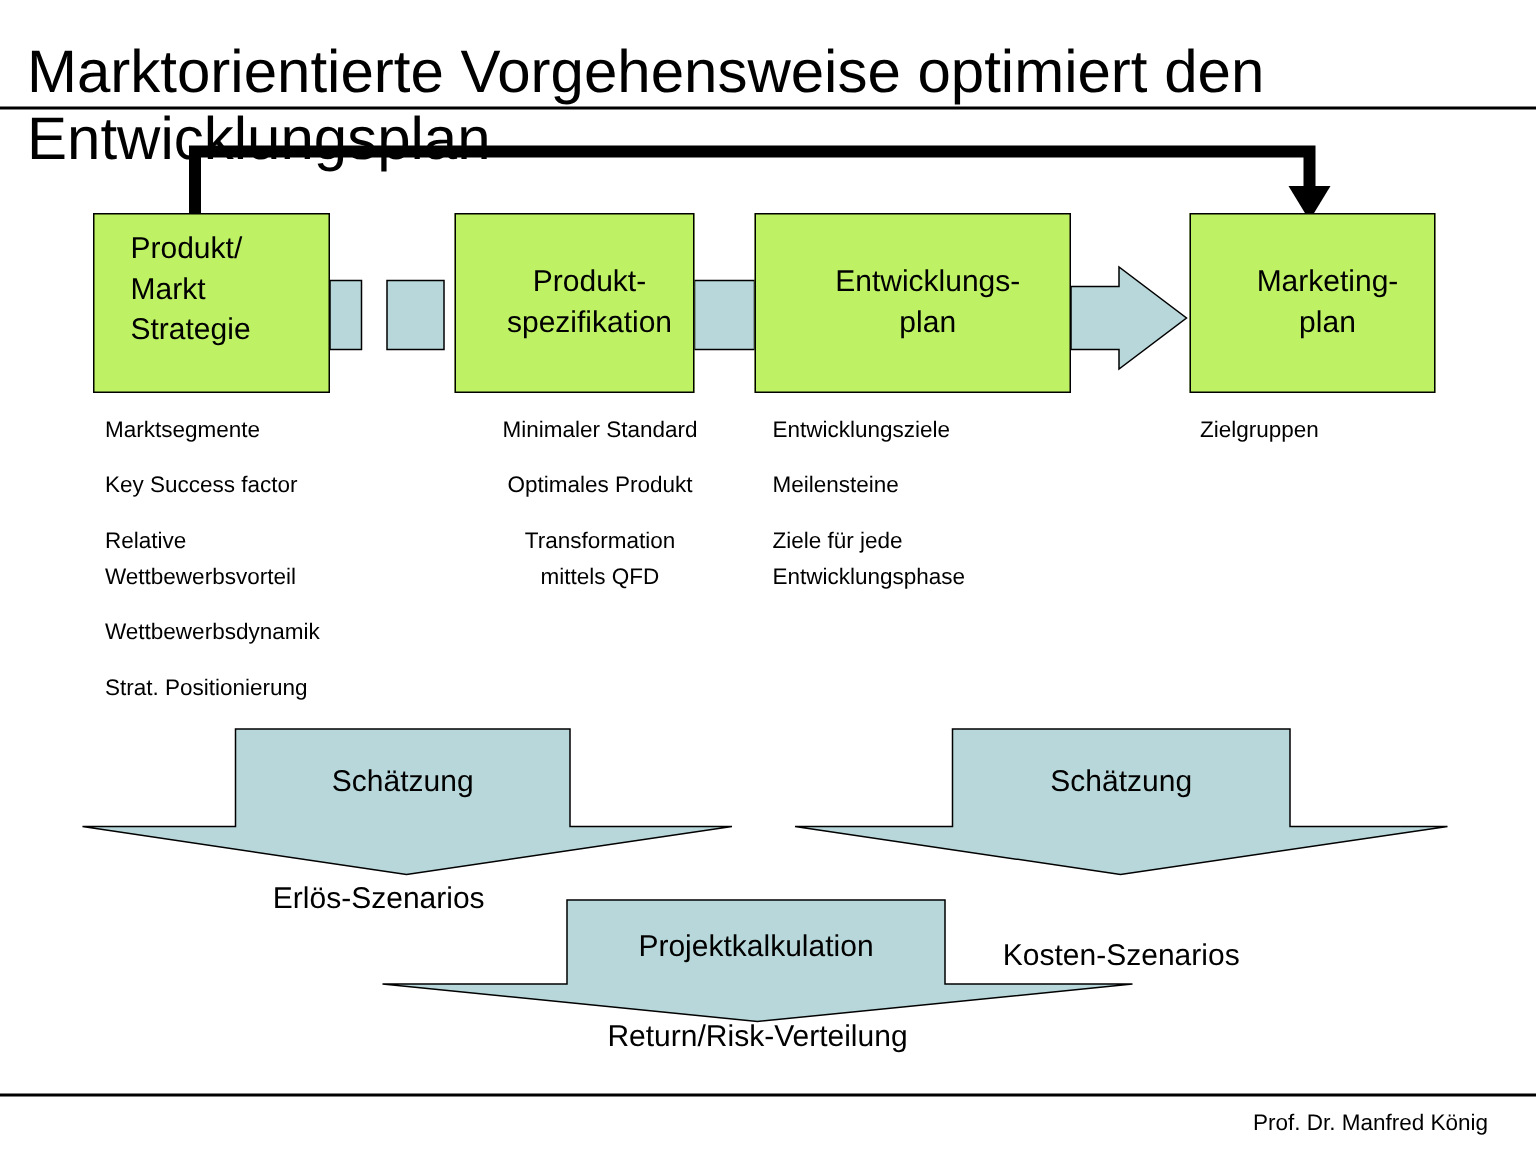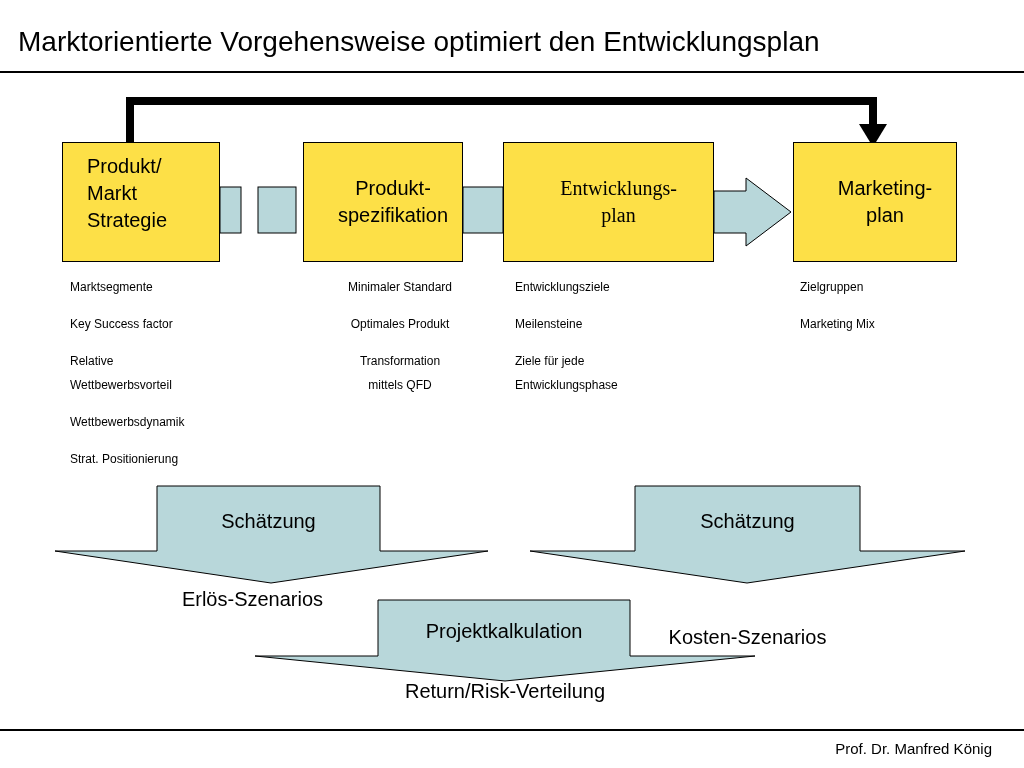--- a/index.html
+++ b/index.html
@@ -1,30 +1,30 @@
 <!DOCTYPE html>
 <html><head>
 <meta charset="utf-8">
 <style>
   * { margin:0; padding:0; box-sizing:border-box; }
   html,body { background:#fff; }
   body { font-family:"Liberation Sans", sans-serif; color:#000; }
   #slide { position:relative; width:1024px; height:768px; background:#ffffff; overflow:hidden; }
 
-  .title { position:absolute; left:18px; top:26px; width:990px; font-size:28px; letter-spacing:0; }
+  .title { position:absolute; left:18px; top:26px; width:990px; font-size:40px; letter-spacing:0; }
   .rule  { position:absolute; left:0; width:1024px; height:2px; background:#000; }
 
   .svg-layer { position:absolute; left:0; top:0; width:1024px; height:768px; pointer-events:none; }
 
-  .box { position:absolute; background:#fde047; border:1px solid #000; font-size:20px; line-height:27px; }
+  .box { position:absolute; background:#bef264; border:1px solid #000; font-size:20px; line-height:27px; }
   .box.centered { display:flex; align-items:center; justify-content:center; text-align:center; }
   .box.lefted   { padding:10px 0 0 24px; text-align:left; }
   .prelines { white-space:pre-line;padding-left:20px; }
 
-  .col { position:absolute; font-size:12px; }
+  .col { position:absolute; font-size:15px; }
   .col .item { line-height:24px; margin-bottom:13px; white-space:pre-line; }
 
   .funnel-label { position:absolute; display:flex; align-items:center; justify-content:center; font-size:20px; }
   .result { position:absolute; text-align:center; font-size:20px; }
 
   .footer { position:absolute; right:32px; top:740px; font-size:15px; text-align:right; }
 </style>
 </head>
 <body>
 
@@ -48,21 +48,21 @@
     <polygon points="157,486 380,486 380,551 488,551 271,583 55,551 157,551" fill="#b8d7da" stroke="#000"></polygon>
     <polygon points="635,486 860,486 860,551 965,551 747,583 530,551 635,551" fill="#b8d7da" stroke="#000"></polygon>
     <polygon points="378,600 630,600 630,656 755,656 505,681 255,656 378,656" fill="#b8d7da" stroke="#000"></polygon>
   </svg>
 
   <div class="box lefted prelines" style="left:62px; top:142px; width:158px; height:120px;">Produkt/
 Markt
 Strategie</div>
   <div class="box centered prelines" style="left:303px; top:142px; width:160px; height:120px;">Produkt-
 spezifikation</div>
-  <div class="box centered prelines" style="left:503px; top:142px; width:211px; height:120px;font-family:Liberation Serif, serif;">Entwicklungs-
+  <div class="box centered prelines" style="left:503px; top:142px; width:211px; height:120px;">Entwicklungs-
 plan</div>
   <div class="box centered prelines" style="left:793px; top:142px; width:164px; height:120px;">Marketing-
 plan</div>
 
   <div class="col" style="left:70px; top:275px; width:205px;">
     <div class="item">Marktsegmente</div>
     <div class="item">Key Success factor</div>
     <div class="item">Relative
 Wettbewerbsvorteil</div>
     <div class="item">Wettbewerbsdynamik</div>
@@ -78,21 +78,20 @@
 
   <div class="col" style="left:515px; top:275px; width:195px;">
     <div class="item">Entwicklungsziele</div>
     <div class="item">Meilensteine</div>
     <div class="item">Ziele für jede
 Entwicklungsphase</div>
   </div>
 
   <div class="col" style="left:800px; top:275px; width:165px;">
     <div class="item">Zielgruppen</div>
-    <div class="item">Marketing Mix</div>
   </div>
 
   <div class="funnel-label" style="left:157px; top:490px; width:223px; height:62px;">Schätzung</div>
   <div class="funnel-label" style="left:635px; top:490px; width:225px; height:62px;">Schätzung</div>
   <div class="funnel-label" style="left:378px; top:604px; width:252px; height:54px;">Projektkalkulation</div>
 
   <div class="result" style="left:40px; top:588px; width:425px;">Erlös-Szenarios</div>
   <div class="result" style="left:530px; top:586px; width:435px;margin-top:40px;">Kosten-Szenarios</div>
   <div class="result" style="left:255px; top:680px; width:500px;">Return/Risk-Verteilung</div>
 

